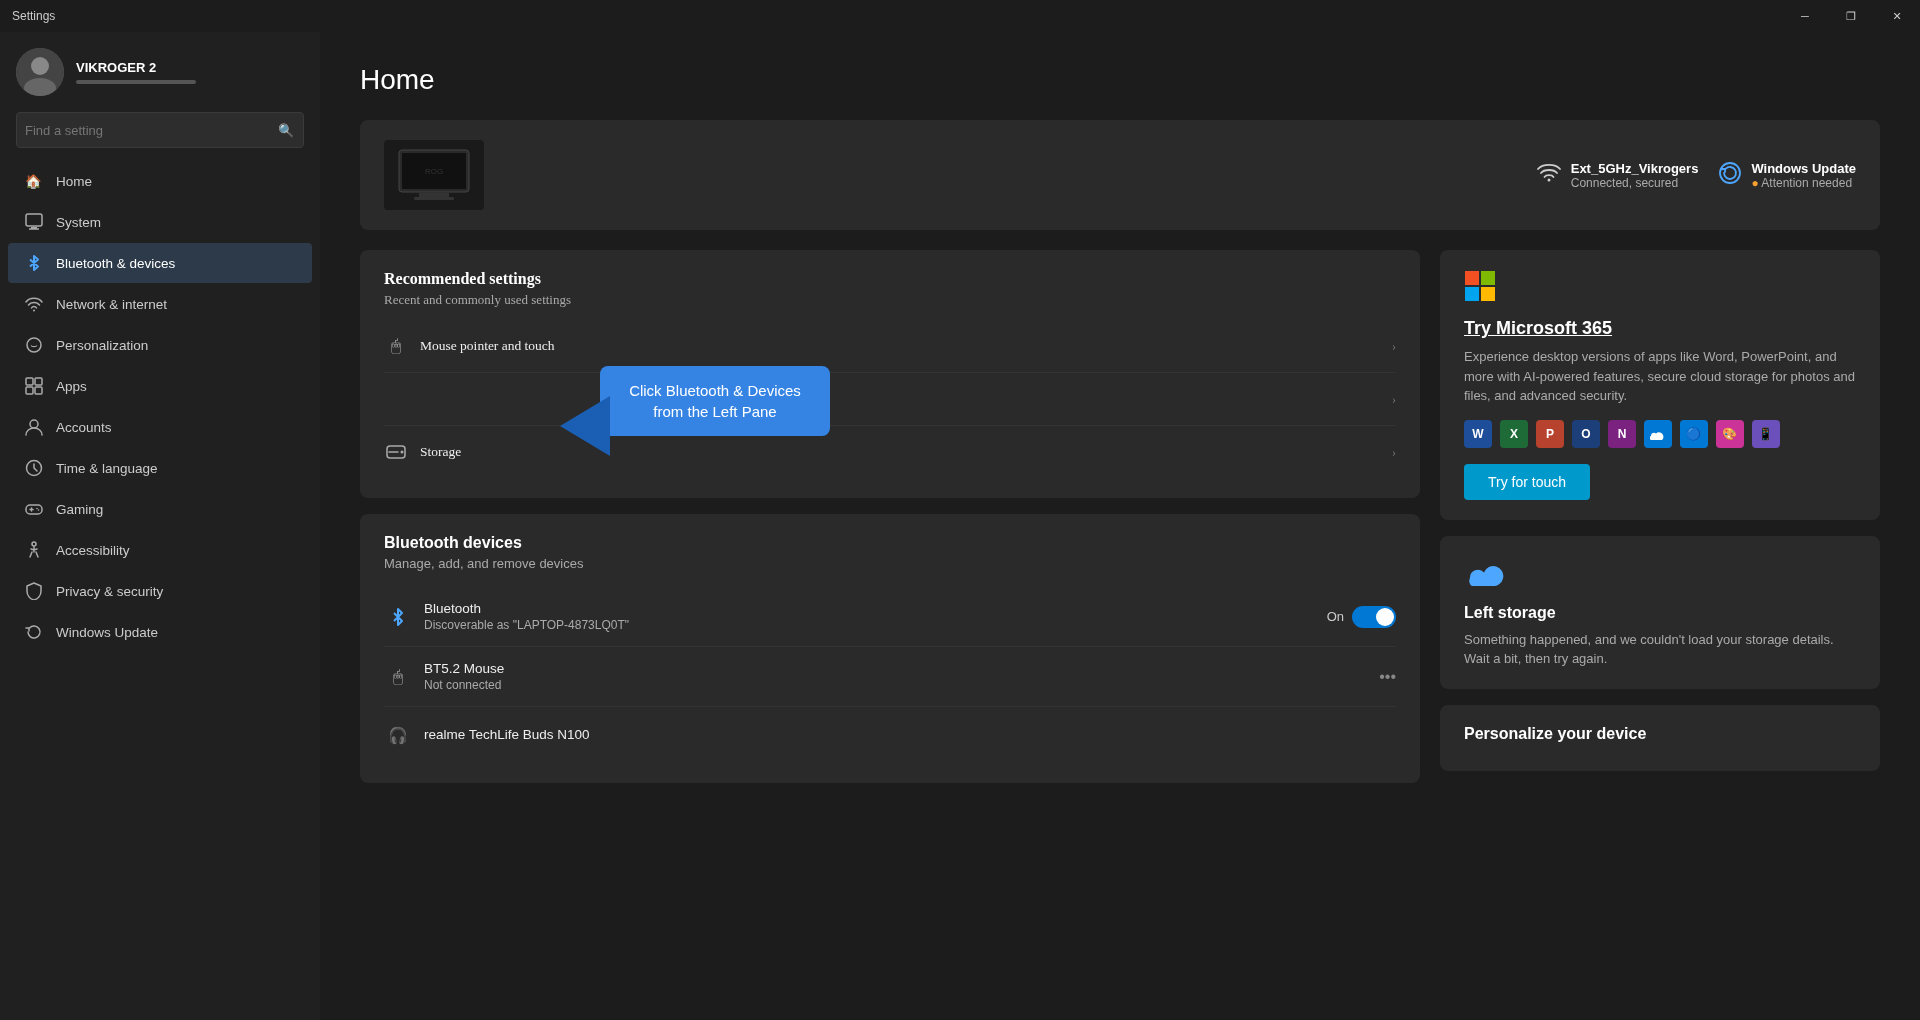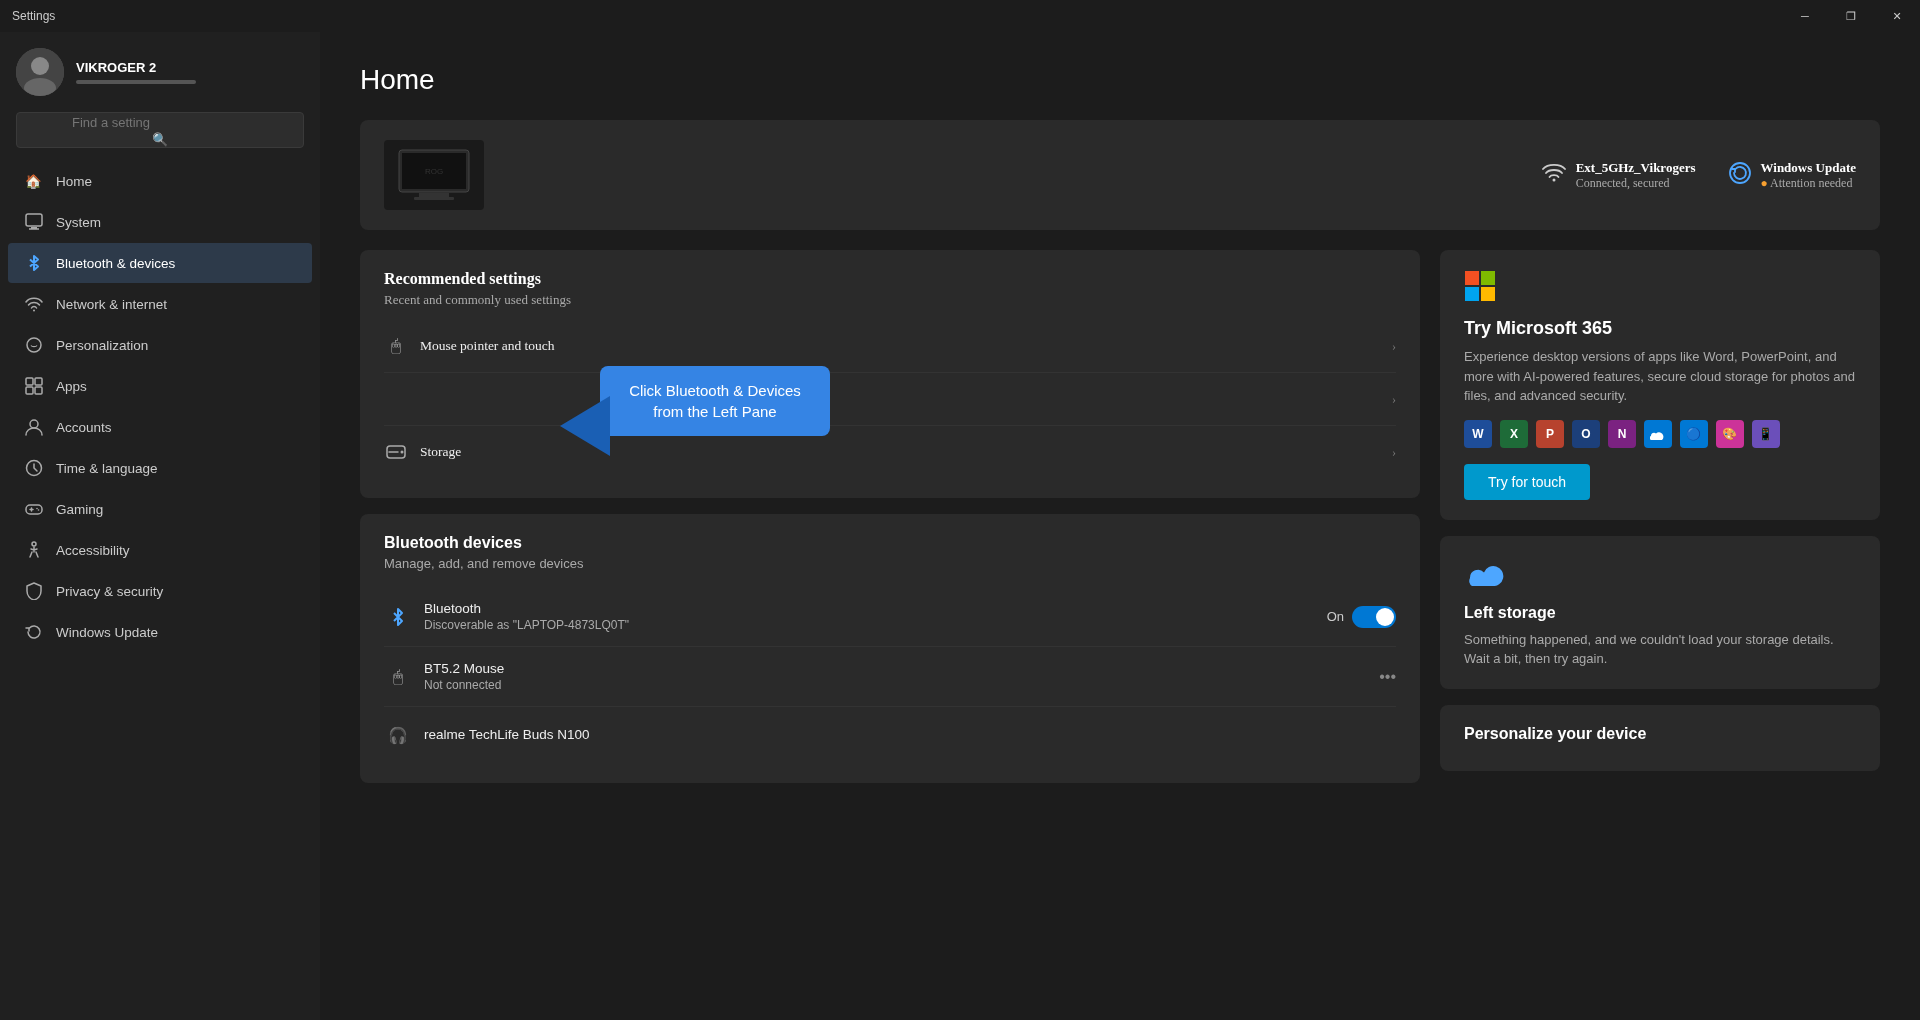--- a/index.html
+++ b/index.html
@@ -95,21 +95,20 @@
 
     .search-box {
       margin: 4px 16px 12px 16px;
       display: flex;
       align-items: center;
       background: #2d2d2d;
       border: 1px solid #3a3a3a;
       border-radius: 4px;
       padding: 0 8px;
       height: 36px;
-      flex-direction: column;
     }
     .search-box input {
       background: transparent;
       border: none;
       outline: none;
       color: #ccc;
       font-size: 13px;
       flex: 1;
     }
     .search-icon {
@@ -175,24 +174,23 @@
       align-items: center;
       justify-content: center;
       flex-shrink: 0;
     }
     .device-info { flex: 1; }
     .device-name { font-size: 16px; font-weight: 600; color: #fff; }
     .device-model { font-size: 13px; color: #aaa; margin-top: 2px; }
     .device-rename { color: #4da6ff; font-size: 13px; cursor: pointer; margin-top: 4px; }
     .device-status-row {
       display: flex;
-      gap: 33px;
+      gap: 21px;
       align-items: flex-end;
       margin-left: auto;
-      font-family: Liberation Serif, serif;
     }
     .status-item {
       display: flex;
       align-items: center;
       gap: 10px;
     }
     .status-icon { font-size: 20px; color: #ccc; }
     .status-text-main { font-size: 13px; font-weight: 600; color: #fff; }
     .status-text-sub { font-size: 12px; color: #aaa; }
     .status-dot-orange { color: #f8a030; }
@@ -229,21 +227,21 @@
     .setting-row-label { flex: 1; font-size: 13.5px; color: #eee; }
     .setting-row-chevron { color: #777; font-size: 12px; }
 
     
     .ms365-card {
       background: #2a2a2a;
       border-radius: 8px;
       padding: 20px 24px;
     }
     .ms-logo { font-size: 24px; margin-bottom: 10px; }
-    .ms365-title { font-size: 18px; font-weight: 600; color: #fff; margin-bottom: 8px; }
+    .ms365-title { font-size: 18px; font-weight: 600; color: #fff; margin-bottom: 8px; text-decoration: underline; }
     .ms365-desc { font-size: 13px; color: #aaa; margin-bottom: 14px; line-height: 1.5; }
     .ms365-apps { display: flex; gap: 8px; margin-bottom: 16px; flex-wrap: wrap; }
     .app-icon { width: 28px; height: 28px; border-radius: 4px; display: flex; align-items: center; justify-content: center; font-size: 14px; font-weight: 700; }
     .try-btn {
       background: #0099cc;
       color: #fff;
       border: none;
       border-radius: 4px;
       padding: 10px 24px;
       font-size: 14px;

